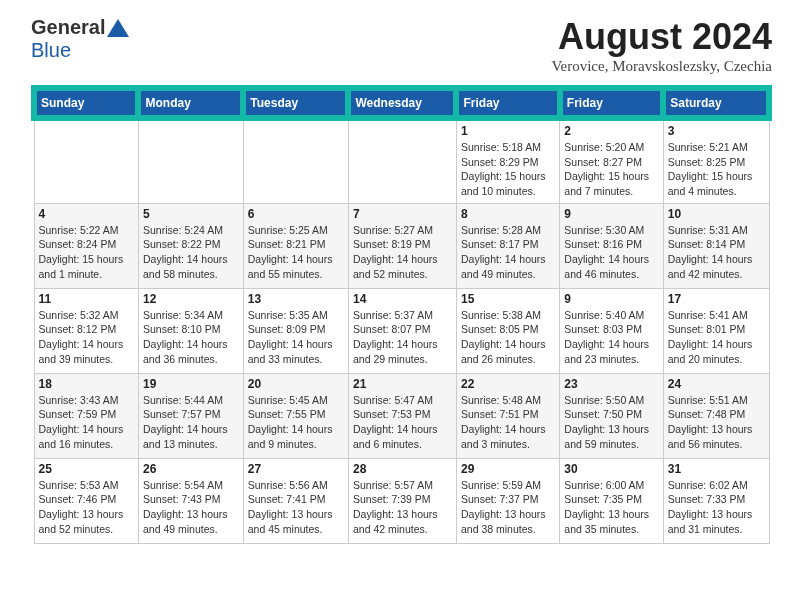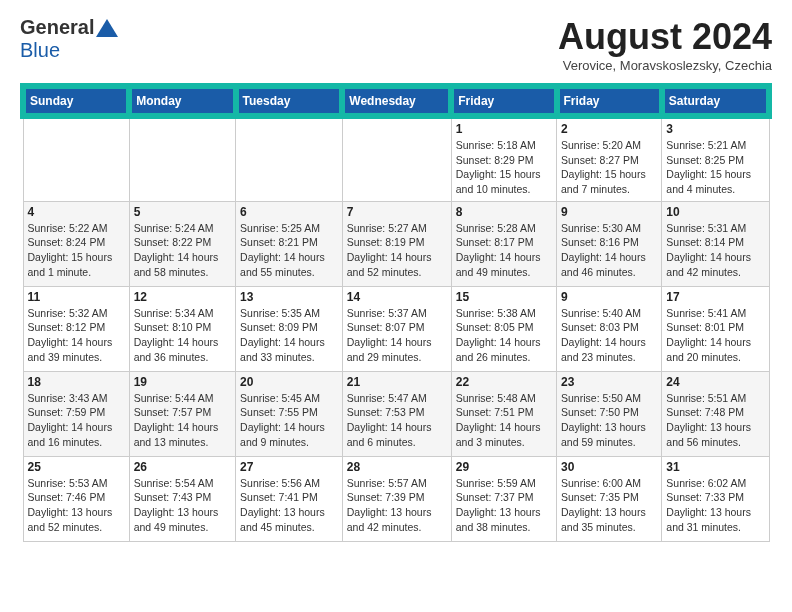--- a/index.html
+++ b/index.html
@@ -5,21 +5,21 @@
     * { margin: 0; padding: 0; box-sizing: border-box; }
     body {
       font-family: Arial, sans-serif;
       background: #fff;
       width: 792px;
       height: 612px;
       overflow: hidden;
     }
     .page {
       width: 792px;
-      padding: 16px 20px 10px 20px;
+      padding: 16px 20px 10px 31px;
     }
     .header {
       display: flex;
       align-items: flex-start;
       justify-content: space-between;
       margin-bottom: 10px;
     }
     .logo {
       display: flex;
       flex-direction: column;
@@ -31,22 +31,23 @@
     }
     .title-block {
       text-align: right;
     }
     .month-title {
       font-size: 36px;
       font-weight: bold;
       color: #222;
     }
     .location-title {
-      font-size: 13px;
+      font-size: 15px;
       color: #444;
+      font-family: Liberation Serif, serif;
     }
     .calendar {
       width: 100%;
       border-collapse: collapse;
       font-size: 11px;
     }
     .calendar thead th {
       background: #1a5ca8;
       color: #fff;
       padding: 5px 4px;

